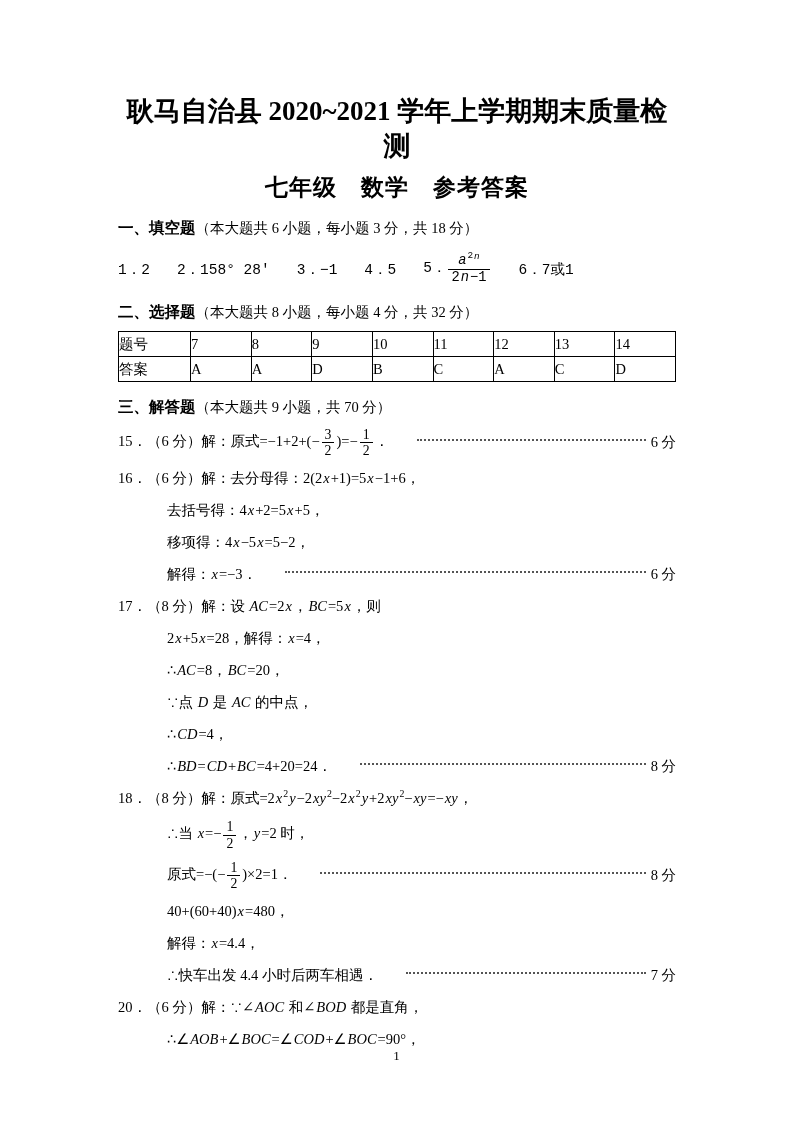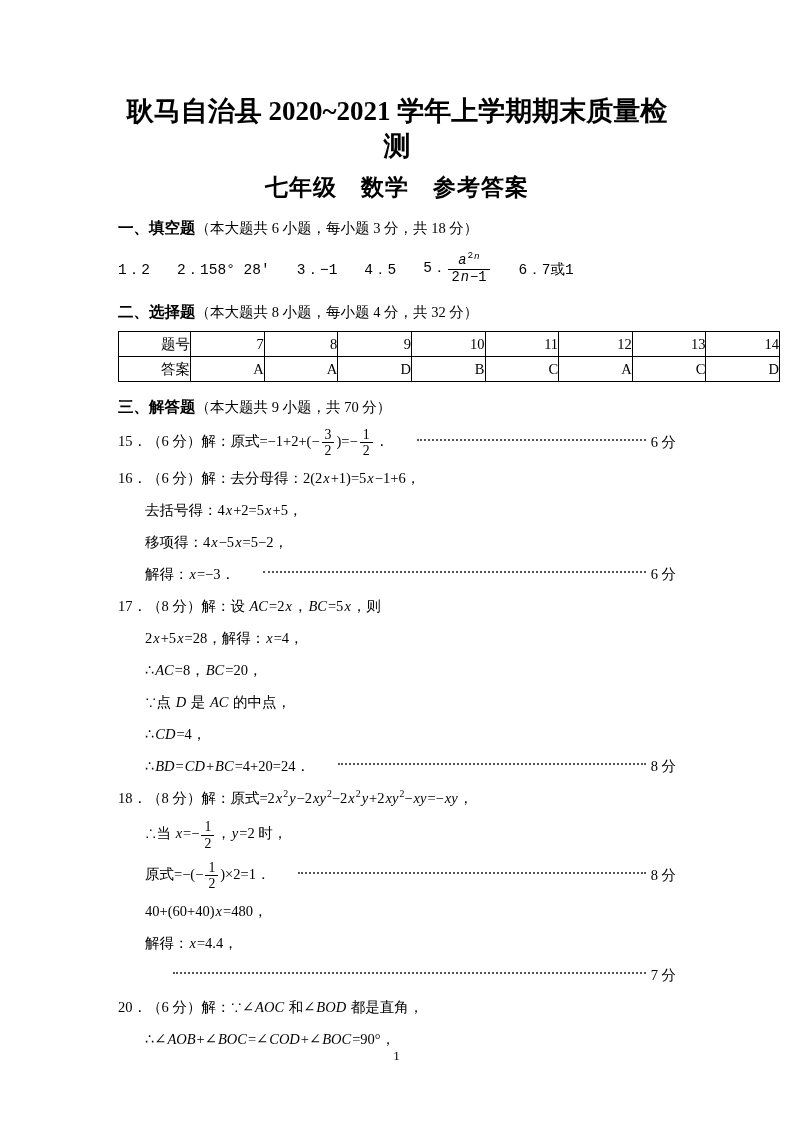--- a/index.html
+++ b/index.html
@@ -26,30 +26,30 @@
   .section-heading .bold { font-weight: bold; font-size: 15.5px; }
 
   .answers-row {
     display: flex; align-items: center; column-gap: 27px;
     margin: 8px 0 10px 0; min-height: 44px;
   }
   .answer-item { white-space: nowrap; font-family: Liberation Mono, monospace; }
 
   table.choice {
     border-collapse: collapse; table-layout: fixed;
-    width: 662px; margin: 8px 0 14px 0; text-align: right;
+    width: 558px; margin: 8px 0 14px 0; text-align: left;
   }
   table.choice td {
     border: 1.6px solid #000; height: 25px;
     font-size: 14.5px; padding: 0;
   }
 
   .problem { margin: 0 0 2px 0; }
   .line { margin: 9px 0; line-height: 23px; }
-  .line.cont { margin-left: 27px; }
+  .line.cont { margin-left: 49px; font-family: Liberation Serif, serif; }
   .leader-line { display: flex; align-items: center; }
   .leader-line .expr { flex: 0 1 auto; }
   .leader {
     flex: 1 1 auto; min-width: 40px;
     border-bottom: 2px dotted #555;
     margin: 0 5px 5px 28px;
   }
   .score { white-space: nowrap; flex: 0 0 auto; }
 
   i { font-style: italic; padding: 0 1px; }
@@ -168,20 +168,21 @@
         <span class="expr">原式=−(−<span class="frac"><span class="fnum">1</span><span class="fden">2</span></span>)×2=1．</span>
         <span class="leader"></span>
         <span class="score">8 分</span>
       </div>
     </div>
 
     <div class="problem">
       <div class="line cont"><span class="expr">40+(60+40)<i>x</i>=480，</span></div>
       <div class="line cont"><span class="expr">解得：<i>x</i>=4.4，</span></div>
       <div class="line cont leader-line">
+        <span class="expr">∴快车出发 4.4 小时后两车相遇．</span>
         <span class="leader"></span>
         <span class="score">7 分</span>
       </div>
     </div>
 
     <div class="problem">
       <div class="line"><span class="expr">20．（6 分）解：∵∠<i>AOC</i> 和∠<i>BOD</i> 都是直角，</span></div>
       <div class="line cont"><span class="expr">∴∠<i>AOB</i>+∠<i>BOC</i>=∠<i>COD</i>+∠<i>BOC</i>=90°，</span></div>
     </div>
 

